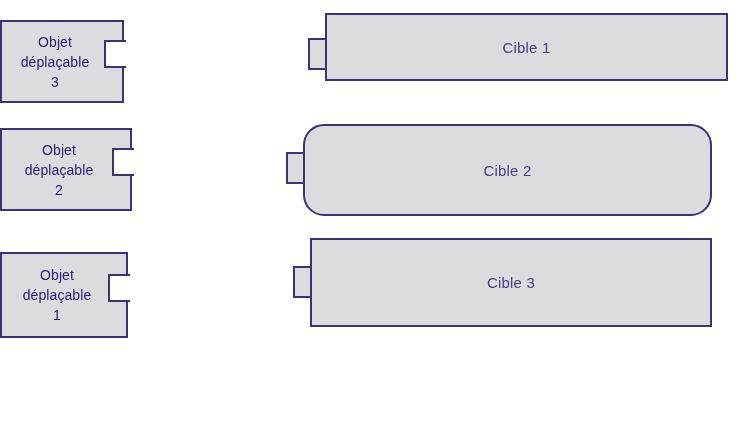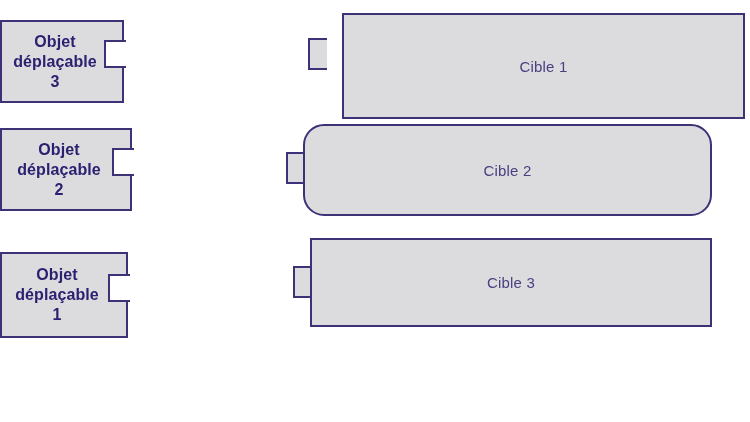--- a/index.html
+++ b/index.html
@@ -24,22 +24,22 @@
     position: absolute;
     box-sizing: border-box;
     background: #dcdcdf;
     border: 2px solid #3b3277;
     display: flex;
     align-items: center;
     justify-content: center;
   }
   .drag-label {
     color: #2b2170;
-    font-weight: bold;
-    font-size: 16px;
+    font-weight: normal;
+    font-size: 14px;
     line-height: 20px;
     text-align: center;
     white-space: pre-line;
     letter-spacing: 0.1px;
     padding-right: 14px;
   }
   
   .notch {
     position: absolute;
     box-sizing: border-box;
@@ -97,21 +97,21 @@
   <div class="notch" style="left:112px; top:148px; width:22px; height:28px;"></div>
 
   <div class="drag-piece" style="left:0px; top:252px; width:128px; height:86px;">
     <span class="drag-label">Objet
 déplaçable
 1</span>
   </div>
   <div class="notch" style="left:108px; top:274px; width:22px; height:28px;"></div>
 
   <div class="tab" style="left:308px; top:38px; width:19px; height:32px;"></div>
-  <div class="target-slot" style="left:342px; top:13px; width:403px; height:106px;">
+  <div class="target-slot" style="left:325px; top:13px; width:403px; height:68px;">
     <span class="target-label">Cible 1</span>
   </div>
 
   <div class="tab" style="left:286px; top:152px; width:19px; height:32px;"></div>
   <div class="target-slot" style="left:303px; top:124px; width:409px; height:92px;border-radius:21px;">
     <span class="target-label">Cible 2</span>
   </div>
 
   <div class="tab" style="left:293px; top:266px; width:19px; height:32px;"></div>
   <div class="target-slot" style="left:310px; top:238px; width:402px; height:89px;text-align:center;">

